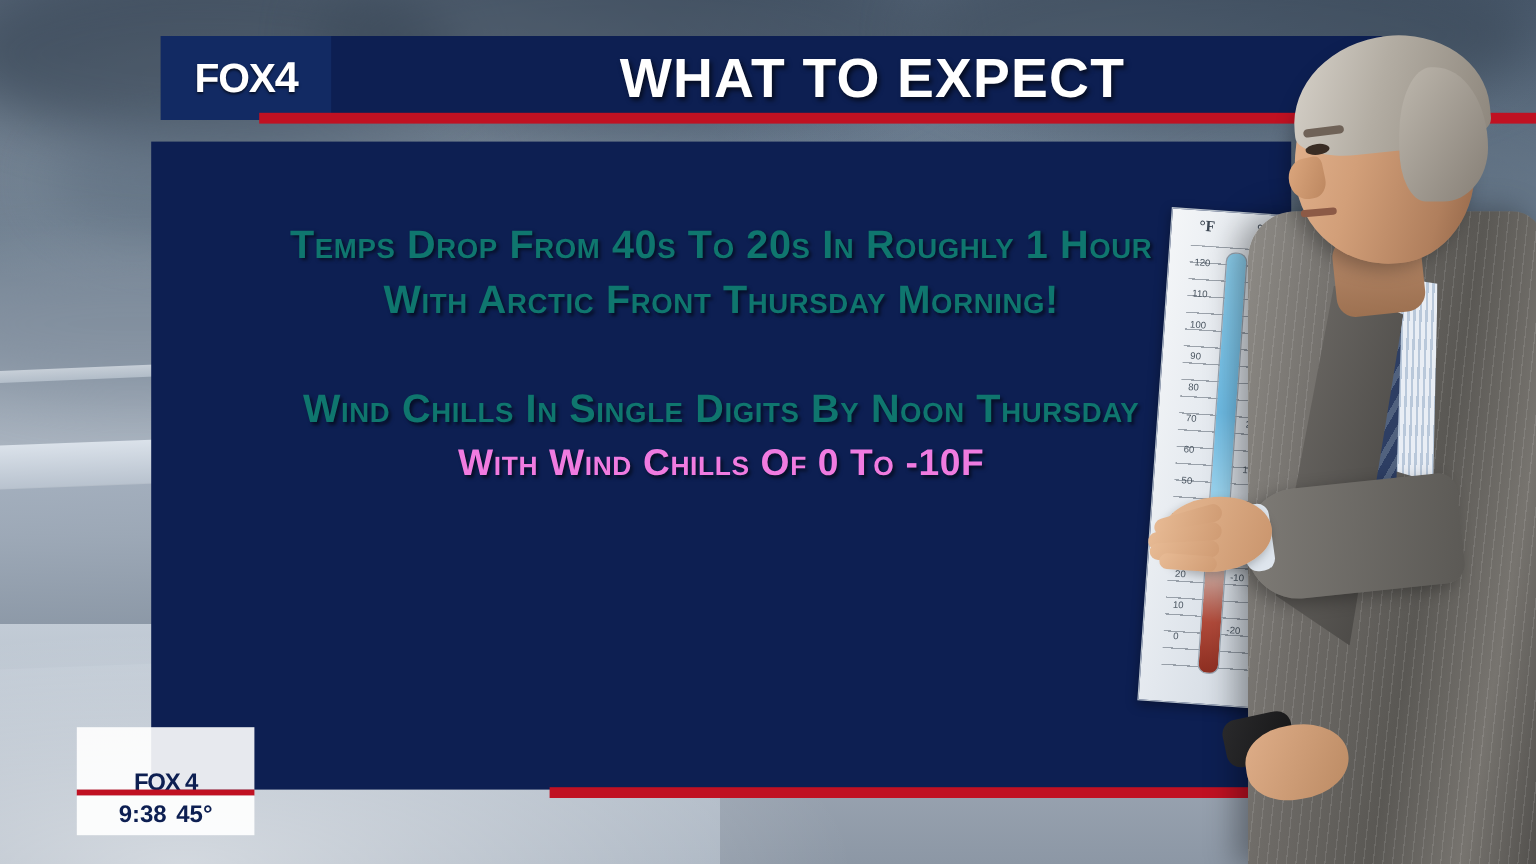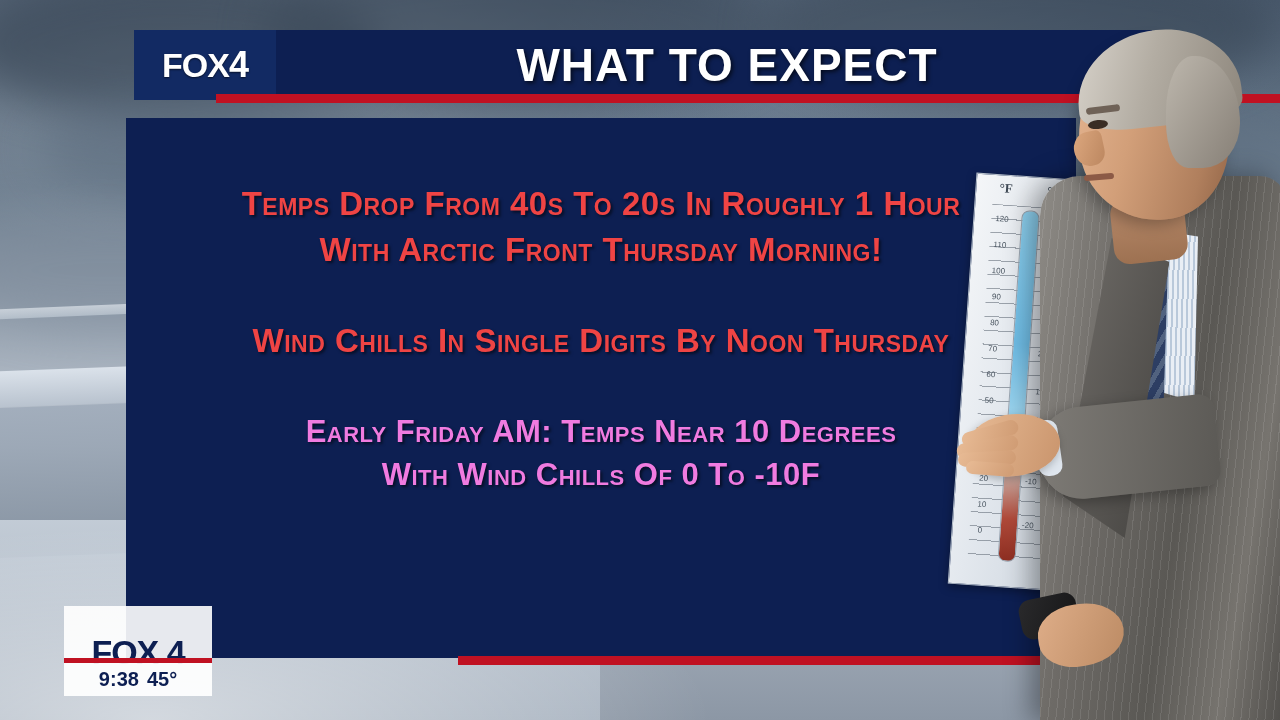--- a/index.html
+++ b/index.html
@@ -158,21 +158,21 @@
   .line {
     font-family: "Liberation Sans", sans-serif;
     font-weight: bold;
     font-variant: small-caps;
     text-transform: capitalize;
     letter-spacing: .5px;
     line-height: 1.08;
     text-shadow: 2px 2px 3px rgba(0,0,0,.55);
     white-space: nowrap;
   }
-  .cyan { color: #ef4444; }
+  .cyan { color: #0f766e; }
   .pink { color: #f07be0; }
   .sz-lg { font-size: 33px; }
   .sz-md { font-size: 31px; }
   .gap-a { margin-top: 10px; }
   .gap-block { margin-top: 56px; }
 
   
   .thermo {
     position: absolute;
     left: 962px; top: 176px;
@@ -393,21 +393,21 @@
     width: 148px; height: 52px;
     background: rgba(255,255,255,0.90);
     display: flex;
     align-items: center;
     justify-content: center;
   }
   .bug-logo {
     color: #0d1f52;
     font-family: "Liberation Sans", sans-serif;
     font-weight: bold;
-    font-size: 34px;
+    font-size: 20px;
     letter-spacing: -1px;
     white-space: nowrap;
     margin-top: 40px;
   }
   .bug-rule {
     position: absolute;
     left: 0; top: 52px;
     width: 148px; height: 5px;
     background: #c01122;
   }
@@ -454,21 +454,20 @@
   <div class="red-rule-top"></div>
 
   <div class="panel"></div>
 
   <div class="lines">
     <div class="line cyan sz-lg">Temps Drop from 40s to 20s in Roughly 1 Hour</div>
     <div class="line cyan sz-lg gap-a">with Arctic Front Thursday Morning!</div>
 
     <div class="line cyan sz-lg gap-block">Wind Chills in Single Digits by Noon Thursday</div>
 
-    <div class="line pink sz-md gap-block">Early Friday AM: Temps Near 10 Degrees</div>
     <div class="line pink sz-md gap-a">with Wind Chills of 0 to -10F</div>
   </div>
 
   <div class="red-rule-bottom"></div>
 
   <div class="thermo">
     <div class="thermo-body"></div>
     <div class="thermo-scale"></div>
     <div class="thermo-tube"></div>
     <div class="thermo-unit unit-f">°F</div>

